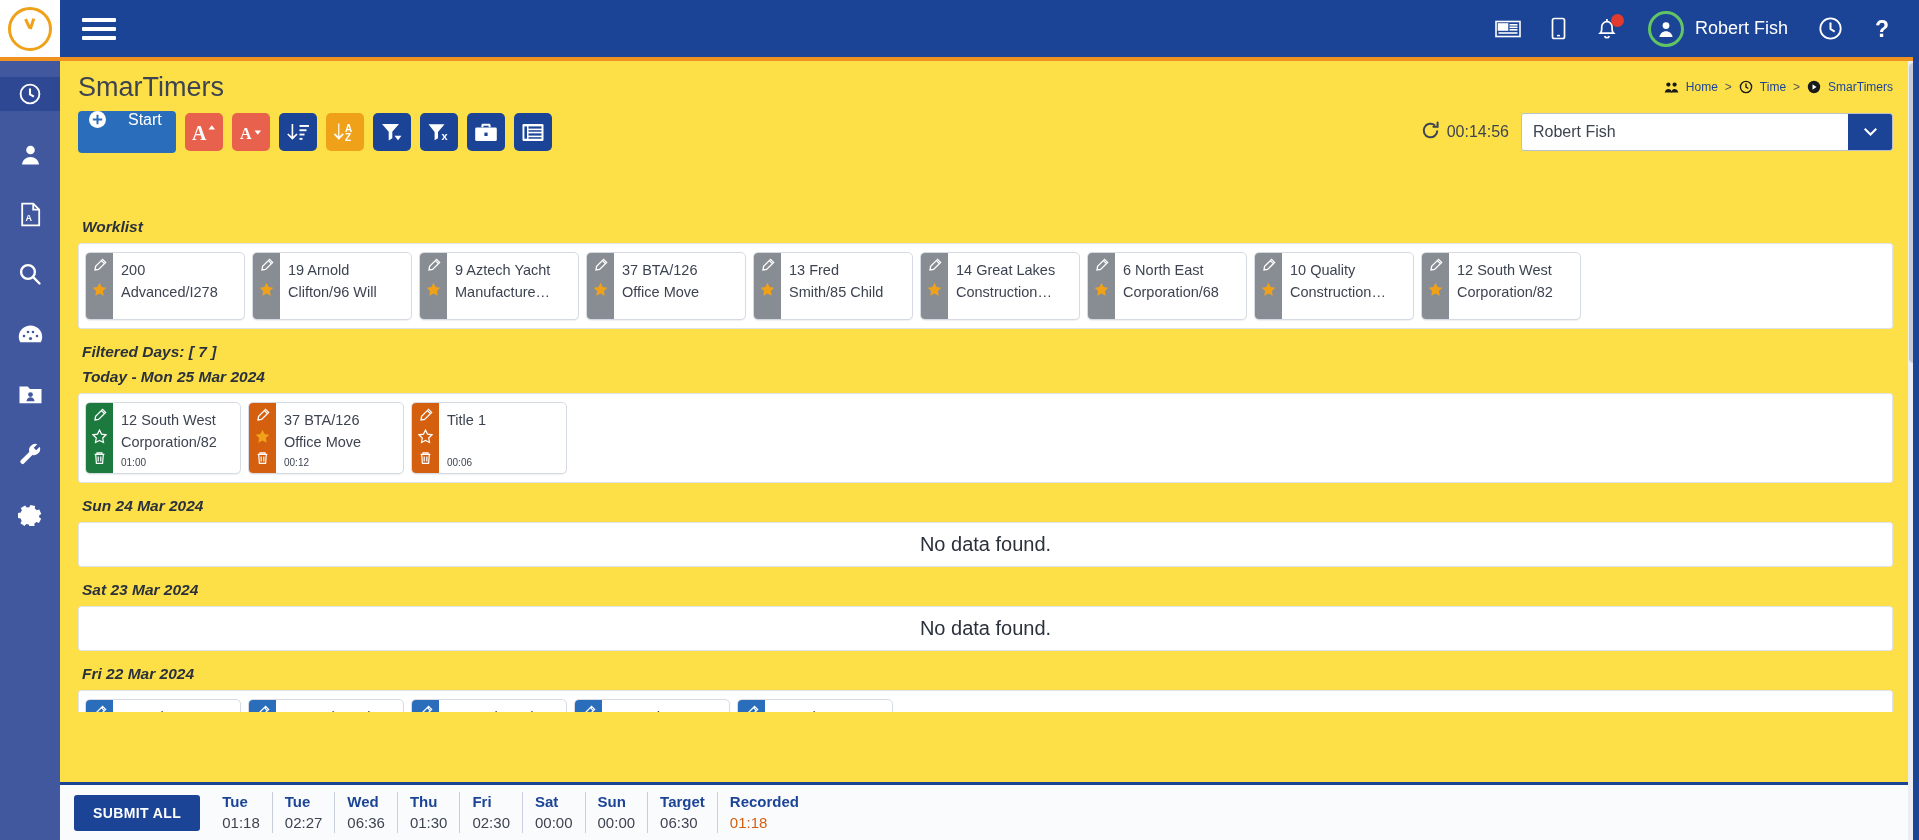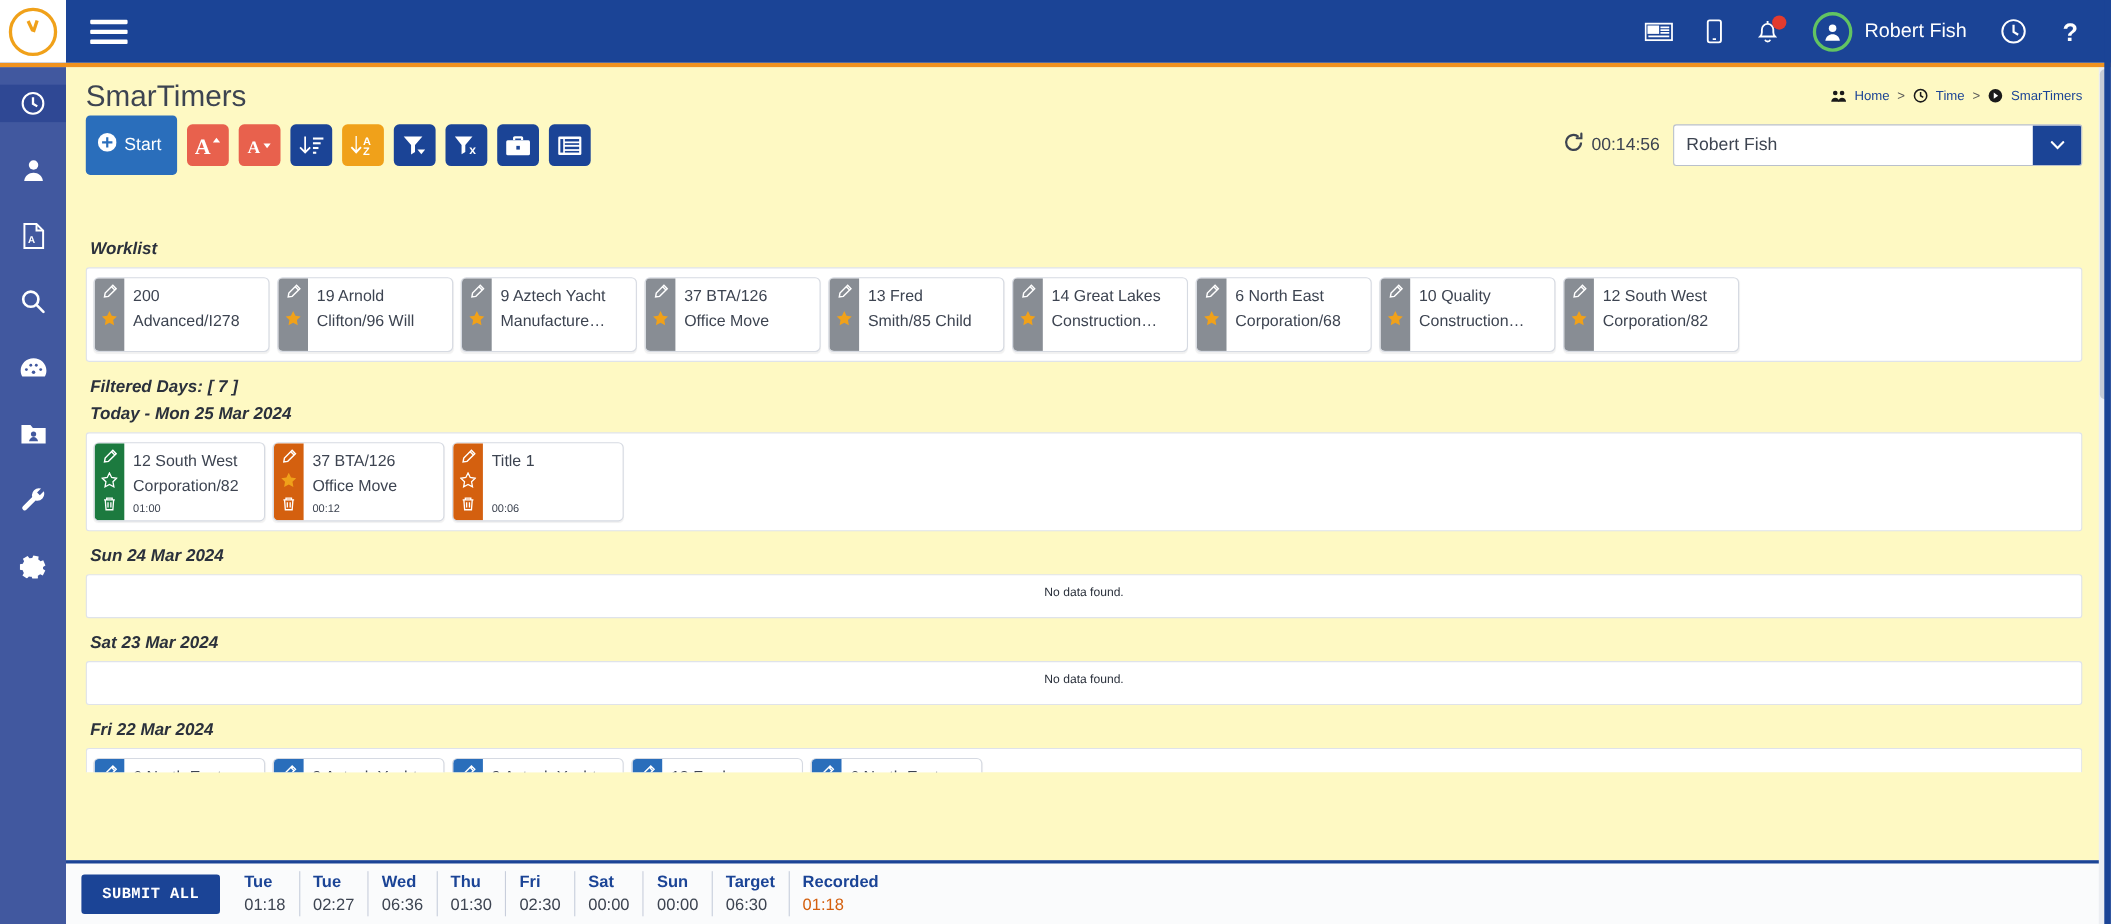--- a/index.html
+++ b/index.html
@@ -127,21 +127,21 @@
     color: #fff; cursor: pointer;
   }
   .rail-item.active { background: #2f4894; }
 
   
   .content {
     position: absolute;
     top: 61px; left: 60px;
     width: 1859px;
     height: 779px;
-    background: #fef9c3;
+    background: #fde047;
     overflow: hidden;
   }
 
   .page-head {
     display: flex;
     align-items: center;
     padding: 12px 26px 4px 18px;
     height: 44px;
   }
   .page-title { font-size: 27px; color: #3d4451; font-weight: 400; }
@@ -160,24 +160,24 @@
     align-items: center;
     padding: 6px 26px 0 18px;
     gap: 9px;
     height: 48px;
   }
   .btn-start {
     background: #2a6ebb;
     color: #fff;
     border: none;
     border-radius: 4px;
-    height: 54px;
+    height: 42px;
     padding: 0 14px 0 11px;
     font-size: 16px;
-    display: flex; align-items: center; gap: 7px;
+    display: flex; align-items: flex-start; gap: 22px;
     cursor: pointer;
   }
   .tbtn {
     width: 38px; height: 38px;
     border-radius: 5px;
     display: flex; align-items: center; justify-content: center;
     cursor: pointer;
     border: none;
     color: #fff;
     flex: none;
@@ -244,21 +244,21 @@
     display: flex;
     align-items: flex-start;
     gap: 0;
     padding: 8px 6px;
     overflow: hidden;
   }
   .panel.empty {
     min-height: 40px;
     align-items: flex-start;
     justify-content: center;
-    font-size: 11px;
+    font-size: 20px;
     color: #2b313c;
     padding: 10px 6px;
   }
 
   
   .card {
     display: flex;
     border: 1px solid #d6dae2;
     border-radius: 5px;
     background: #fff;
@@ -335,21 +335,20 @@
     color: #fff;
     border: none;
     height: 36px;
     padding: 0 19px;
     font-size: 14px;
     font-weight: bold;
     letter-spacing: .4px;
     border-radius: 3px;
     cursor: pointer;
     margin-right: 10px;
-    font-family: Liberation Mono, monospace;
   }
   .totals { display: flex; align-items: stretch; }
   .total-cell {
     padding: 0 12px;
     border-left: 1px solid #c8cedb;
     display: flex;
     flex-direction: column;
     justify-content: center;
     min-width: 58px;
   }

